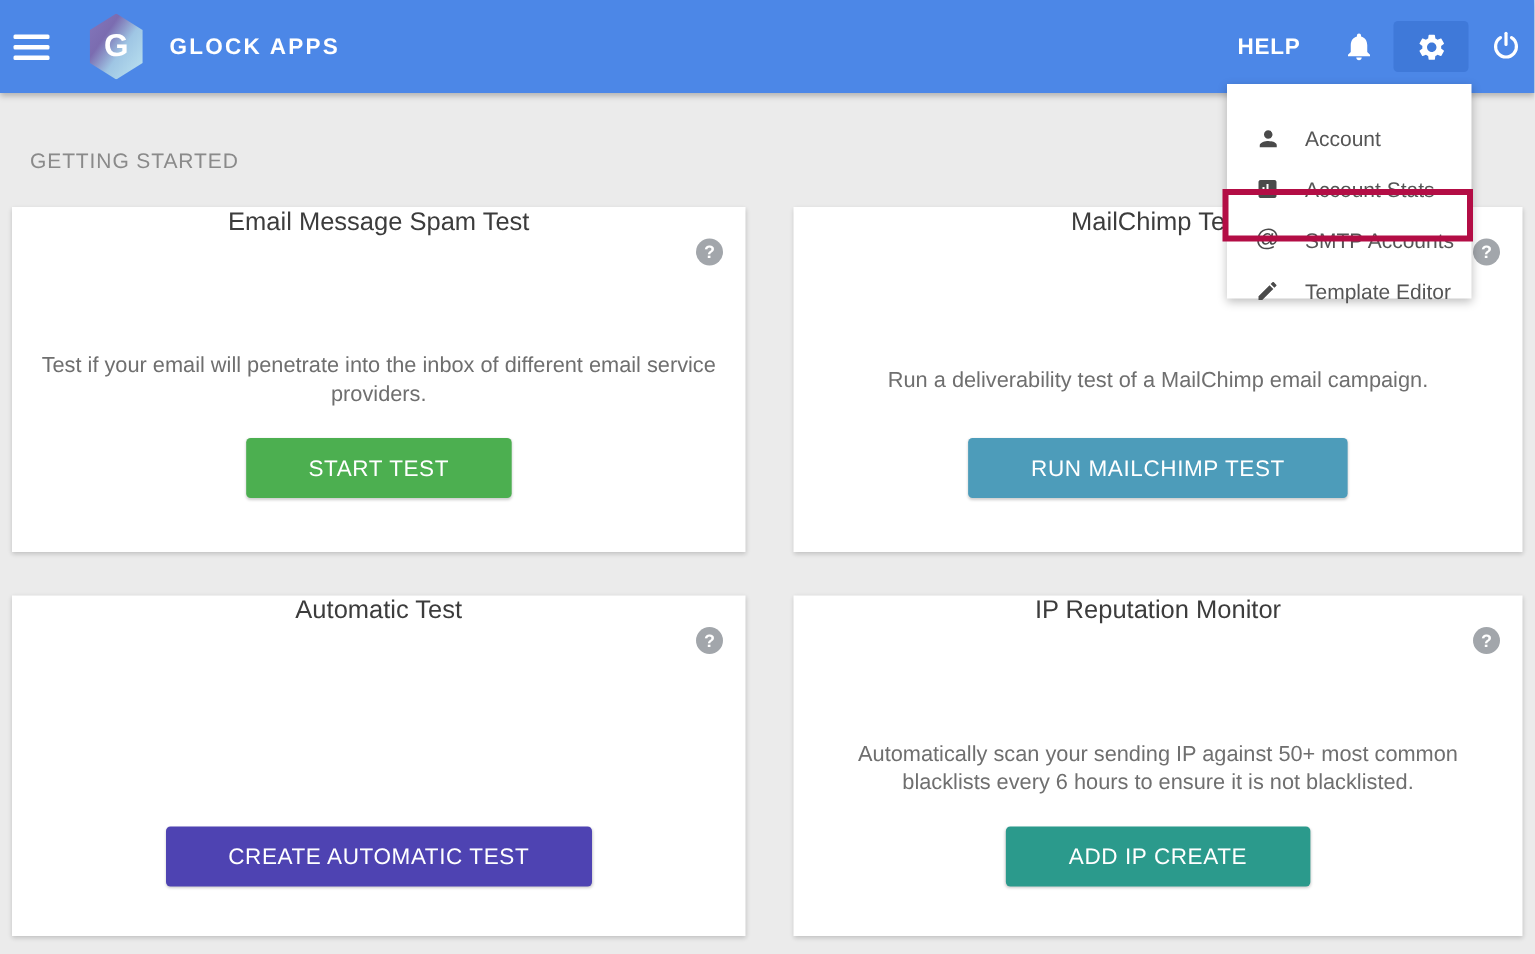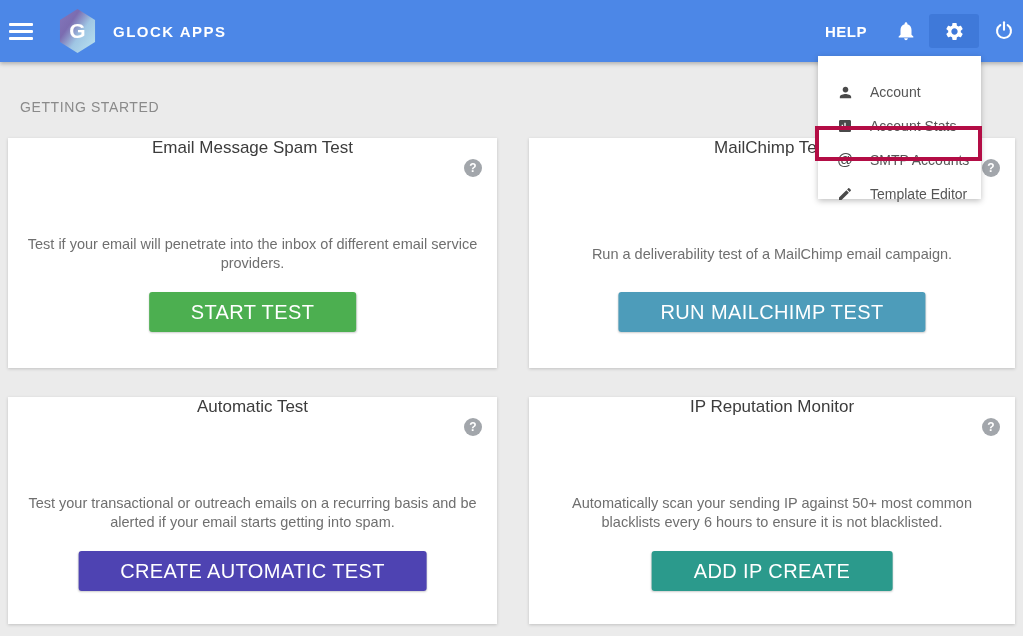--- a/index.html
+++ b/index.html
@@ -72,21 +72,21 @@
     display: flex; align-items: center; justify-content: center;
   }
   .card-desc span {
     display: inline-block; max-width: 455px;
     font-size: 14.5px; line-height: 19px; color: #6f6f6f;
   }
   .card-btn {
     position: absolute; top: 154px; left: 50%; transform: translateX(-50%);
     height: 40px; padding: 0 42px; border: none; border-radius: 3px;
     color: #fff; font-family: "Liberation Sans", sans-serif;
-    font-size: 20px; letter-spacing: 0.4px; white-space: nowrap;
+    font-size: 15px; letter-spacing: 0.4px; white-space: nowrap;
     cursor: pointer; box-shadow: 0 1px 2px rgba(0,0,0,0.2);
   }
   .help-badge {
     position: absolute; top: 21px; right: 15px;
     width: 18px; height: 18px; border-radius: 50%;
     background: #a2a6ab; color: #fff;
     font-size: 12px; font-weight: bold; line-height: 18px; text-align: center;
     cursor: pointer;
   }
 
@@ -162,23 +162,20 @@
   <h2 class="card-title">MailChimp Test</h2>
   <div class="card-desc">
       <span>Run a deliverability test of a MailChimp email campaign.</span>
     </div>
   <button class="card-btn" style="background: rgb(77, 156, 186);">RUN MAILCHIMP TEST</button>
 </div>
 
 <div class="card card-2">
   <span class="help-badge">?</span>
   <h2 class="card-title">Automatic Test</h2>
-  <div class="card-desc">
-      <span>Test your transactional or outreach emails on a recurring basis and be alerted if your email starts getting into spam.</span>
-    </div>
   <button class="card-btn" style="background: rgb(78, 67, 178);">CREATE AUTOMATIC TEST</button>
 </div>
 
 <div class="card card-3">
   <span class="help-badge">?</span>
   <h2 class="card-title">IP Reputation Monitor</h2>
   <div class="card-desc">
       <span>Automatically scan your sending IP against 50+ most common blacklists every 6 hours to ensure it is not blacklisted.</span>
     </div>
   <button class="card-btn" style="background: rgb(43, 154, 140);">ADD IP CREATE</button>

